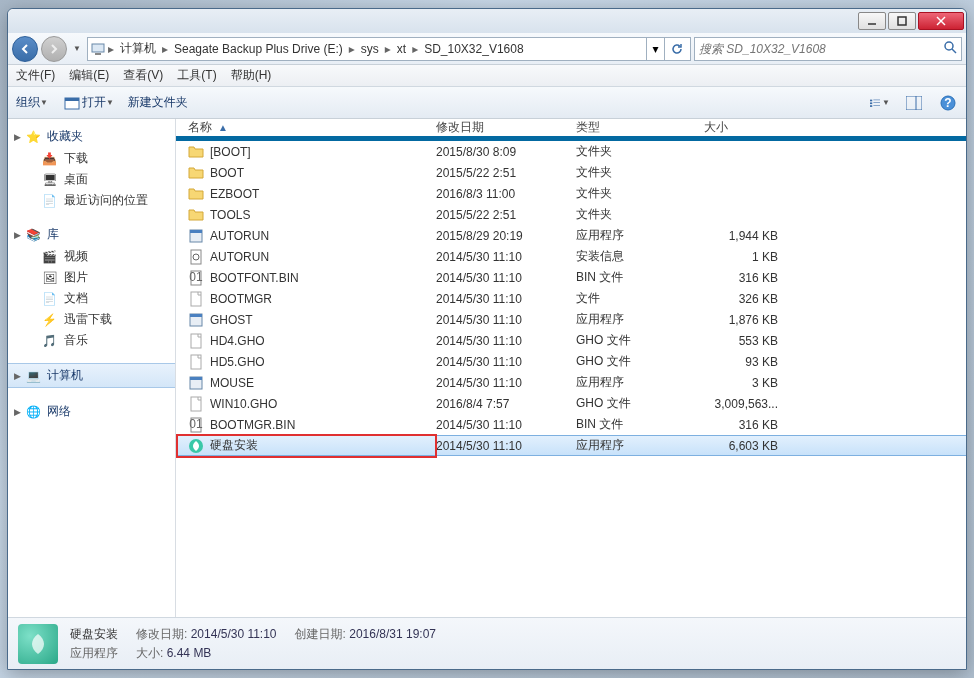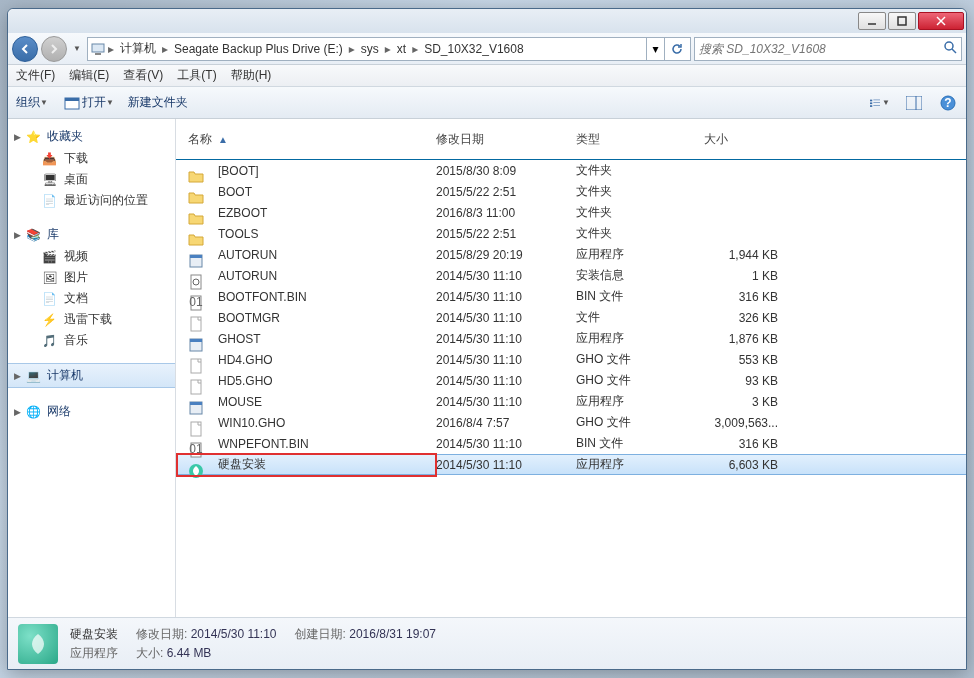--- a/index.html
+++ b/index.html
@@ -29,31 +29,31 @@
 .tool-spacer { flex: 1; }
 .tool-icon { width: 20px; height: 20px; display: flex; align-items: center; justify-content: center; color: #3a6da8; }
 .body { flex: 1; display: flex; overflow: hidden; }
 .sidebar { width: 168px; background: #fff; border-right: 1px solid #d8dde3; padding: 6px 0; overflow: auto; }
 .side-group { margin-bottom: 12px; }
 .side-header { display: flex; align-items: center; gap: 5px; padding: 3px 8px 3px 18px; color: #1a3a6a; position: relative; }
 .side-header .tri { position: absolute; left: 6px; font-size: 9px; color: #666; }
 .side-item { display: flex; align-items: center; gap: 6px; padding: 2px 8px 2px 34px; color: #333; }
 .sicon-sm { width: 16px; height: 16px; display: inline-flex; align-items: center; justify-content: center; }
 .filelist { flex: 1; display: flex; flex-direction: column; background: #fff; }
-.col-headers { height: 41px; display: flex; align-items: center; border-bottom: 1px solid #0369a1; color: #444; padding-left: 12px; }
+.col-headers { height: 22px; display: flex; align-items: center; border-bottom: 5px solid #0369a1; color: #444; padding-left: 12px; }
 .col-name { width: 248px; display: flex; align-items: center; gap: 6px; }
 .col-date { width: 140px; }
 .col-type { width: 104px; }
 .col-size { width: 90px; text-align: right; padding-right: 16px; margin-left: 24px; }
 .sort-arrow { color: #3a6da8; font-size: 10px; }
 .files { flex: 1; overflow: auto; position:relative; }
 .file-row { height: 21px; display: flex; align-items: center; padding-left: 12px; color: #333; }
 .file-row.selected { background: linear-gradient(#e2f0fd,#c8e2fa); border: 1px solid #7db0e0; border-left: none; border-right: none; }
-.file-row .col-name { display: flex; align-items: center; gap: 14px; }
-.ficon { width: 16px; height: 29px; display: inline-flex; align-items: flex-end; justify-content: center; }
+.file-row .col-name { display: flex; align-items: center; gap: 6px; }
+.ficon { width: 16px; height: 29px; display: inline-flex; align-items: center; justify-content: center; }
 .highlight-box { position: absolute; border: 2px solid #e03030; pointer-events: none; }
 .statusbar { height: 52px; border-top: 1px solid #d0d8e0; background: linear-gradient(#f4f7fb,#e8eef5); display: flex; align-items: center; padding: 4px 10px; gap: 12px; }
 .status-icon { width: 40px; height: 40px; border-radius: 4px; background: radial-gradient(circle at 30% 30%, #7de0c8, #2aa888); display:flex;align-items:center;justify-content:center; }
 .status-text { display: flex; flex-direction: column; gap: 2px; color: #333; }
 .status-line { display: flex; gap: 18px; }
 .status-label { color: #666; }
 .status-val { color: #335; }
 </style>
 </head>
 <body>
@@ -435,21 +435,21 @@
             <div class="col-size">3,009,563...</div>
           </div>
           <div class="file-row">
             <div class="col-name">
               <span class="ficon">
                 <svg width="16" height="16" viewBox="0 0 16 16">
                   <rect x="3" y="1" width="10" height="14" fill="#fff" stroke="#888"></rect>
                   <text x="8" y="11" text-anchor="middle" font-size="6" fill="#666">01</text>
                 </svg>
               </span>
-              <span>WNPEFONT.BIN</span>
+              <span>BOOTMGR.BIN</span>
             </div>
             <div class="col-date">2014/5/30 11:10</div>
             <div class="col-type">BIN 文件</div>
             <div class="col-size">316 KB</div>
           </div>
           <div class="file-row selected">
             <div class="col-name">
               <span class="ficon">
                 <svg width="16" height="16" viewBox="0 0 16 16">
                   <circle cx="8" cy="8" r="7" fill="#3ac8a8"></circle>

